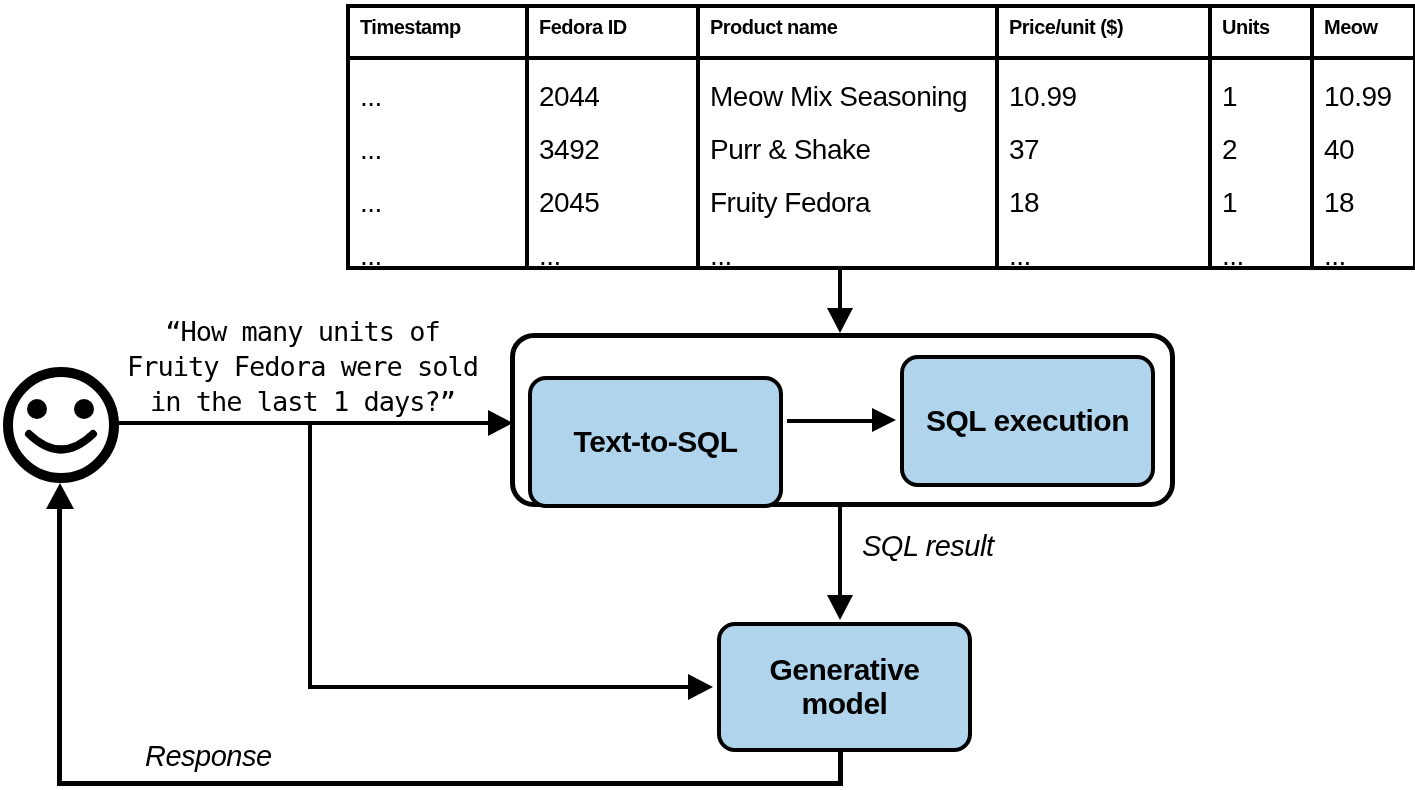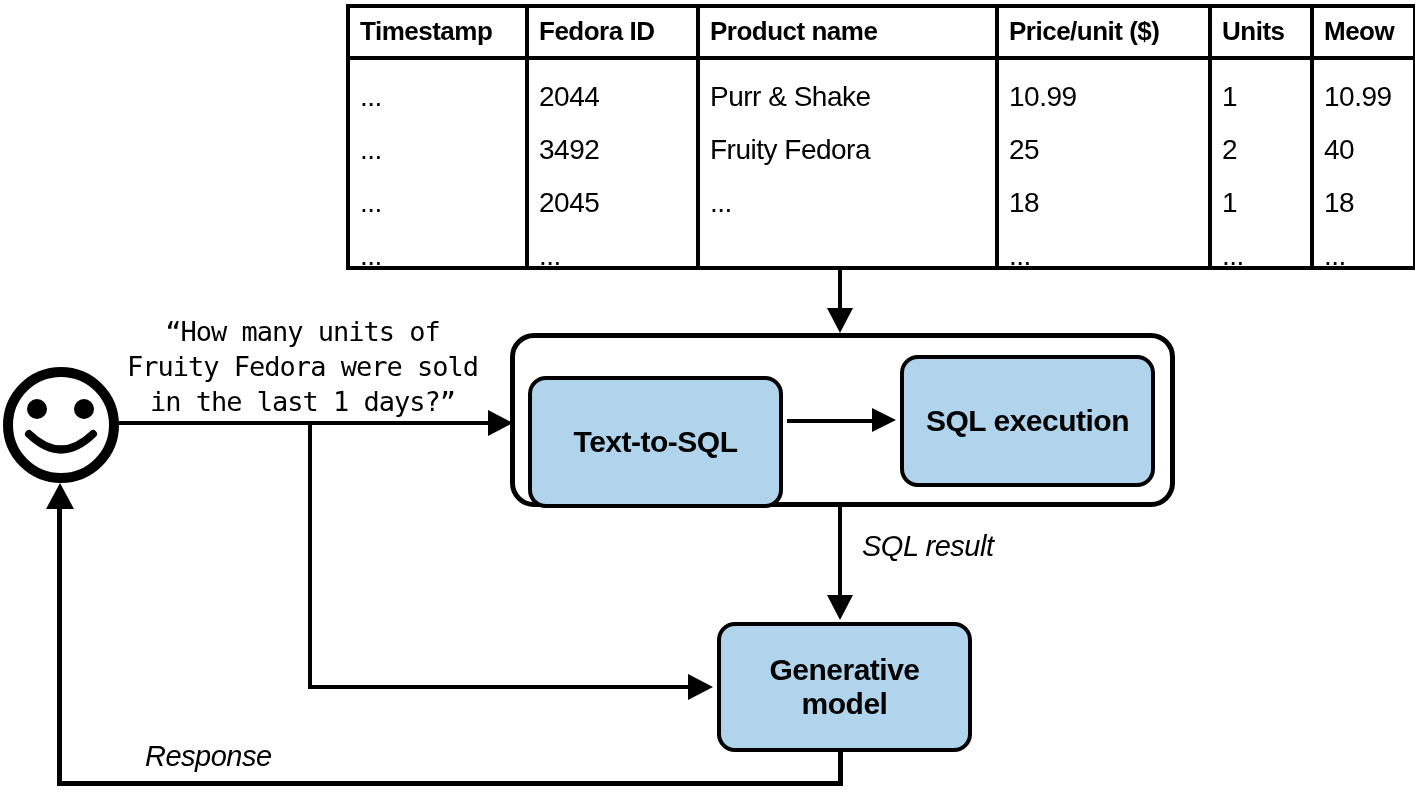--- a/index.html
+++ b/index.html
@@ -8,21 +8,21 @@
     font-family:"Liberation Sans",sans-serif;color:#000;
   }
   
   #sales-table{
     position:absolute;left:346px;top:4px;width:1071px;height:266px;
     border:4px solid #000;box-sizing:border-box;
     display:grid;grid-template-columns:179px 171px 299px 213px 102px 99px;
     grid-template-rows:52px 1fr;
   }
   .th{
-    font-weight:bold;font-size:26px;letter-spacing:-0.5px;
+    font-weight:bold;font-size:20px;letter-spacing:-0.5px;
     padding:8px 0 0 10px;border-bottom:4px solid #000;box-sizing:border-box;
     white-space:nowrap;overflow:hidden;
   }
   .td{
     font-size:28px;letter-spacing:-0.5px;padding:10px 0 0 10px;
     line-height:53px;box-sizing:border-box;white-space:nowrap;overflow:hidden;
   }
   .bdr{border-right:4px solid #000;}
   
   .line{position:absolute;background:#000;}
@@ -83,27 +83,28 @@
       <div>...</div>
       <div>...</div>
     </div>
     <div class="td bdr">
       <div>2044</div>
       <div>3492</div>
       <div>2045</div>
       <div>...</div>
     </div>
     <div class="td bdr">
+      <div>Meow Mix Seasoning</div>
       <div>Purr &amp; Shake</div>
       <div>Fruity Fedora</div>
       <div>...</div>
     </div>
     <div class="td bdr">
       <div>10.99</div>
-      <div>25</div>
+      <div>37</div>
       <div>18</div>
       <div>...</div>
     </div>
     <div class="td bdr">
       <div>1</div>
       <div>2</div>
       <div>1</div>
       <div>...</div>
     </div>
     <div class="td">

